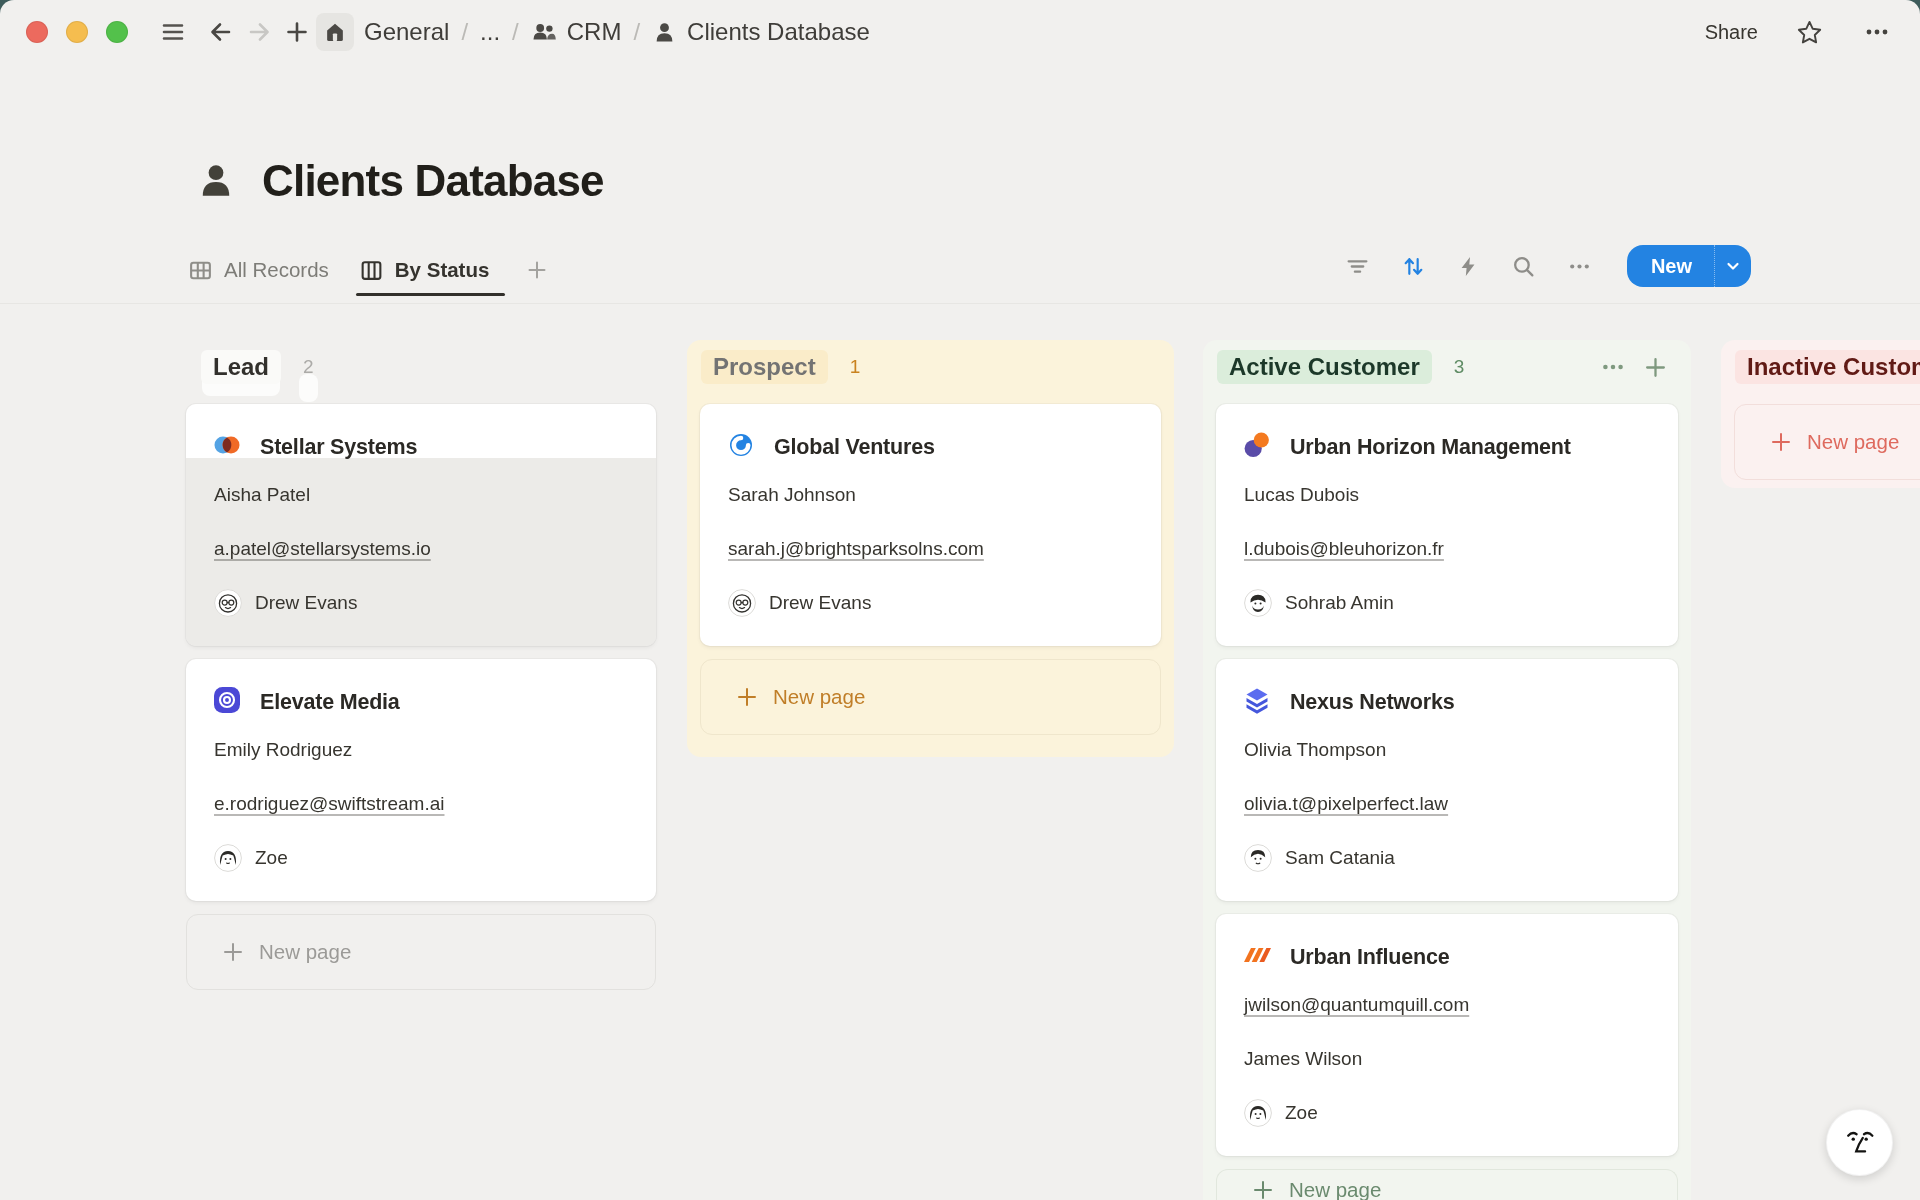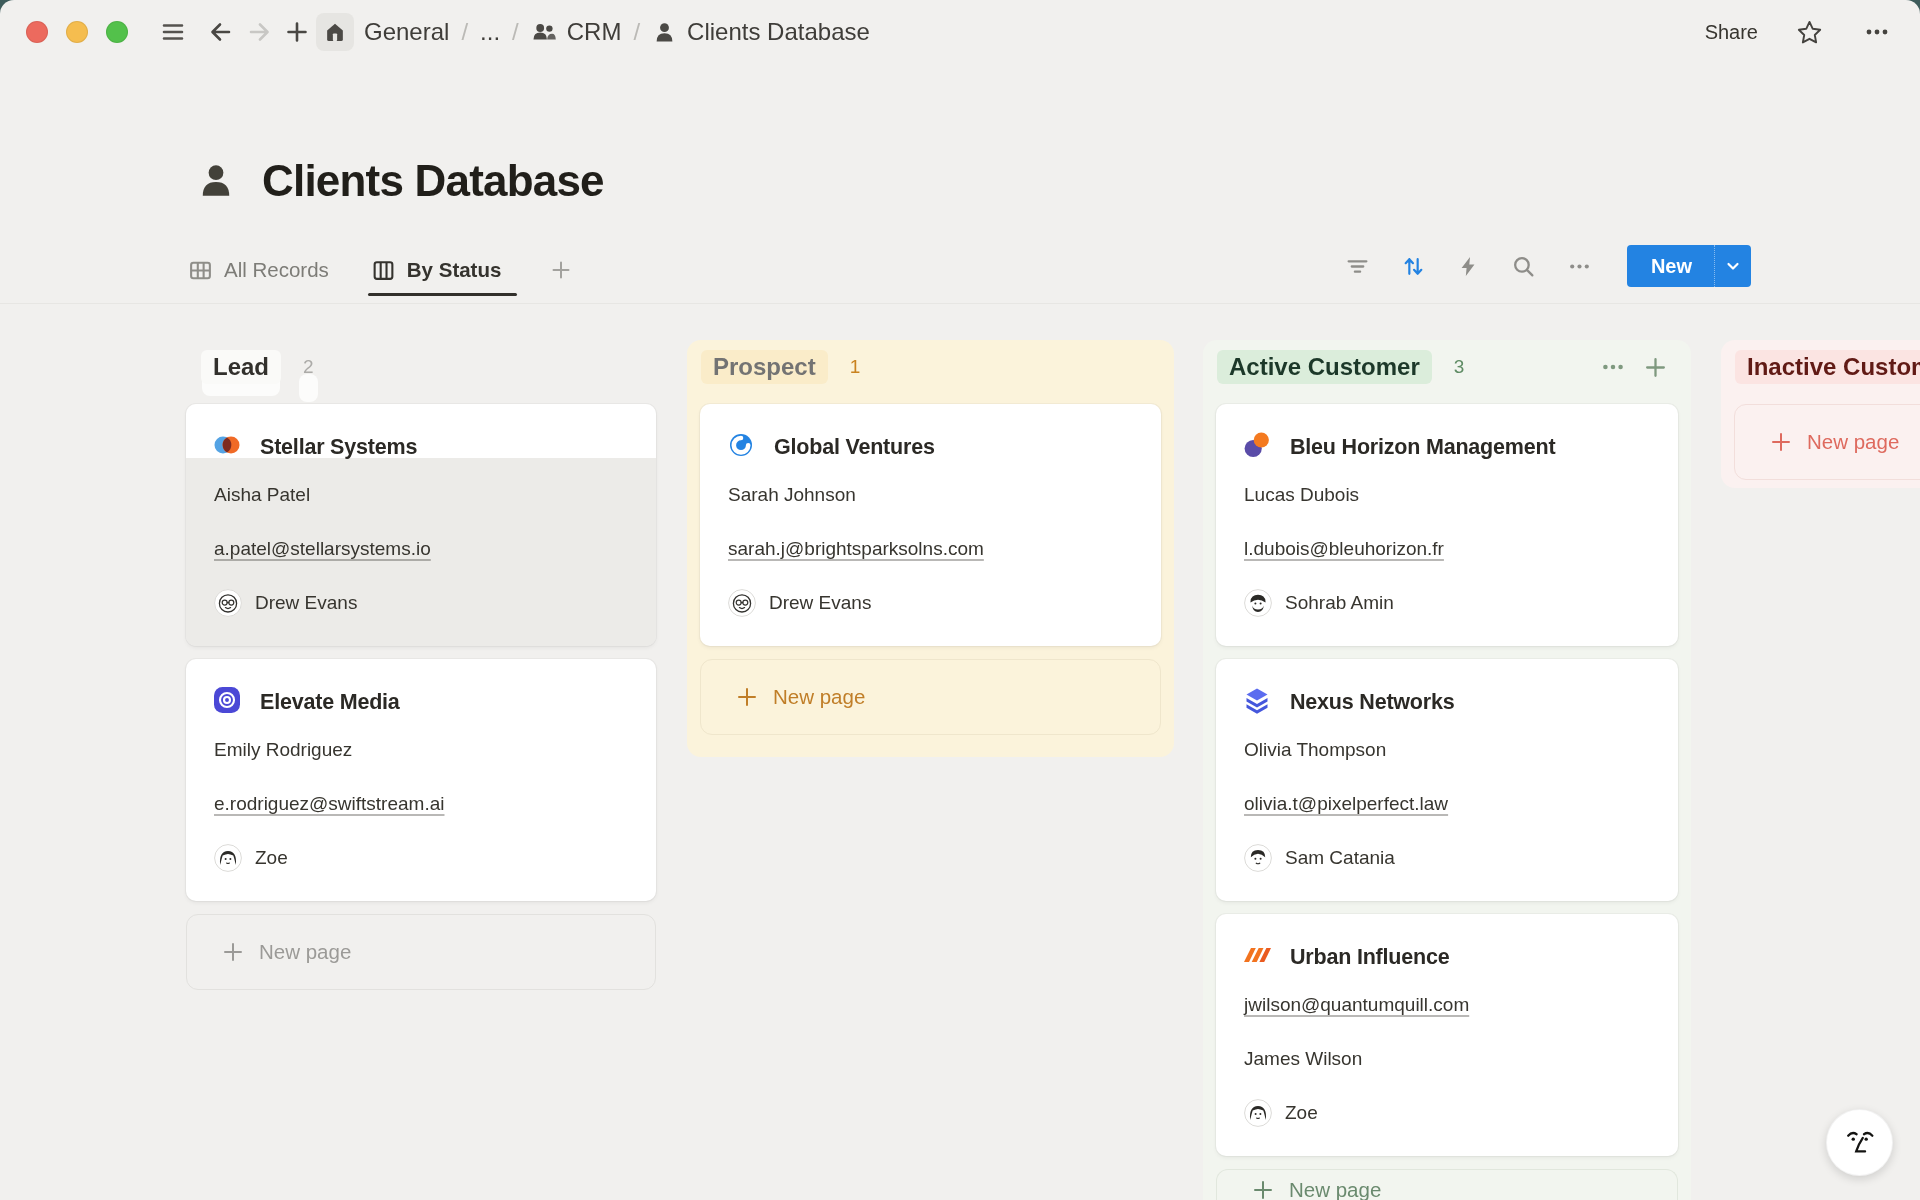--- a/index.html
+++ b/index.html
@@ -22,28 +22,28 @@
   .tb-right { margin-left:auto; display:flex; align-items:center; gap:36px; }
   .share { background:none; border:none; font-size:20px; color:#37352F; cursor:pointer; font-family:inherit; }
 
   
   .page-head { position:absolute; top:156px; left:196px; display:flex; align-items:center; gap:26px; }
   .page-title { font-size:44px; font-weight:700; color:#211F1A; letter-spacing:-0.8px; }
 
   
   .tab-divider { position:absolute; left:0; right:0; top:303px; height:1px; background:#E7E6E3; }
   .tabbar { position:absolute; top:248px; left:188px; right:0; height:44px; }
-  .tabs { display:flex; align-items:center; gap:42px; height:100%; }
+  .tabs { display:flex; align-items:center; gap:30px; height:100%; }
   .tab { position:relative; display:flex; align-items:center; gap:11px; font-size:20.5px; cursor:pointer; color:#7D7C77; font-weight:500; }
   .tab.active { color:#35332E; font-weight:600; }
   .tab.active::after { content:''; position:absolute; left:-3px; right:-16px; bottom:-13px; height:3px; background:#32302B; border-radius:2px; }
   .addview { background:none; border:none; cursor:pointer; margin-left:6px; display:flex; }
   .view-actions { position:absolute; top:-4px; right:169px; height:44px; display:flex; align-items:center; gap:31px; }
   .va-btn { background:none; border:none; cursor:pointer; display:flex; align-items:center; }
-  .new-btn { display:flex; align-items:stretch; height:42px; border-radius:4px; overflow:hidden; cursor:pointer; margin-left:4px; }
+  .new-btn { display:flex; align-items:stretch; height:42px; border-radius:16px; overflow:hidden; cursor:pointer; margin-left:4px; }
   .new-main { display:flex; align-items:center; padding:0 22px 0 24px; color:#fff; font-size:20px; font-weight:700; }
   .new-chev { display:flex; align-items:center; justify-content:center; width:37px; border-left:1px dotted rgba(255,255,255,.45); }
 
   
   .board { position:absolute; left:0; top:340px; right:0; bottom:0; }
   .column { position:absolute; top:0; border-radius:14px; }
   .col-inner { padding:7px 13px 13px; }
   .column.default .col-inner { padding:7px 0 0; }
   .col-header { position:relative; display:flex; align-items:center; height:40px; margin-bottom:17px; padding-left:1px; z-index:0; }
   .column.default .col-header { margin-left:14px; margin-right:6px; }
@@ -386,21 +386,21 @@
               </button>
             </div>
           </div>
           <div class="cards">
             <div class="card">
               <div class="card-title">
                 <svg viewBox="0 0 30 30" class="logo">
                   <circle cx="11.2" cy="18.5" r="8.6" fill="#5A4CA8"></circle>
                   <circle cx="19.3" cy="10" r="7.6" fill="#F47A20"></circle>
                 </svg>
-                <span>Bleu Horizon Management</span>
+                <span>Urban Horizon Management</span>
               </div>
               <div class="card-props">
                 <div class="prop">
                   <span>Lucas Dubois</span>
                 </div>
                 <div class="prop">
                   <span class="email">l.dubois@bleuhorizon.fr</span>
                 </div>
                 <div class="prop">
                   <svg viewBox="0 0 28 28" class="avatar">

